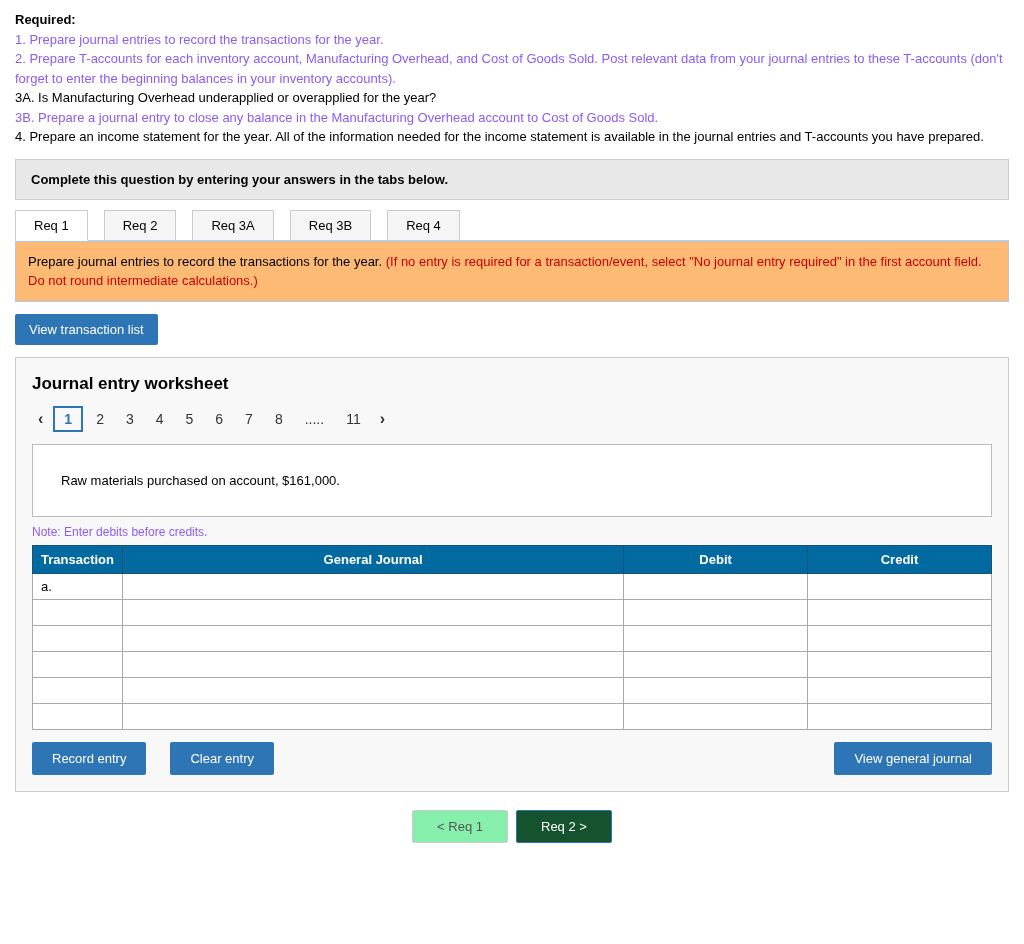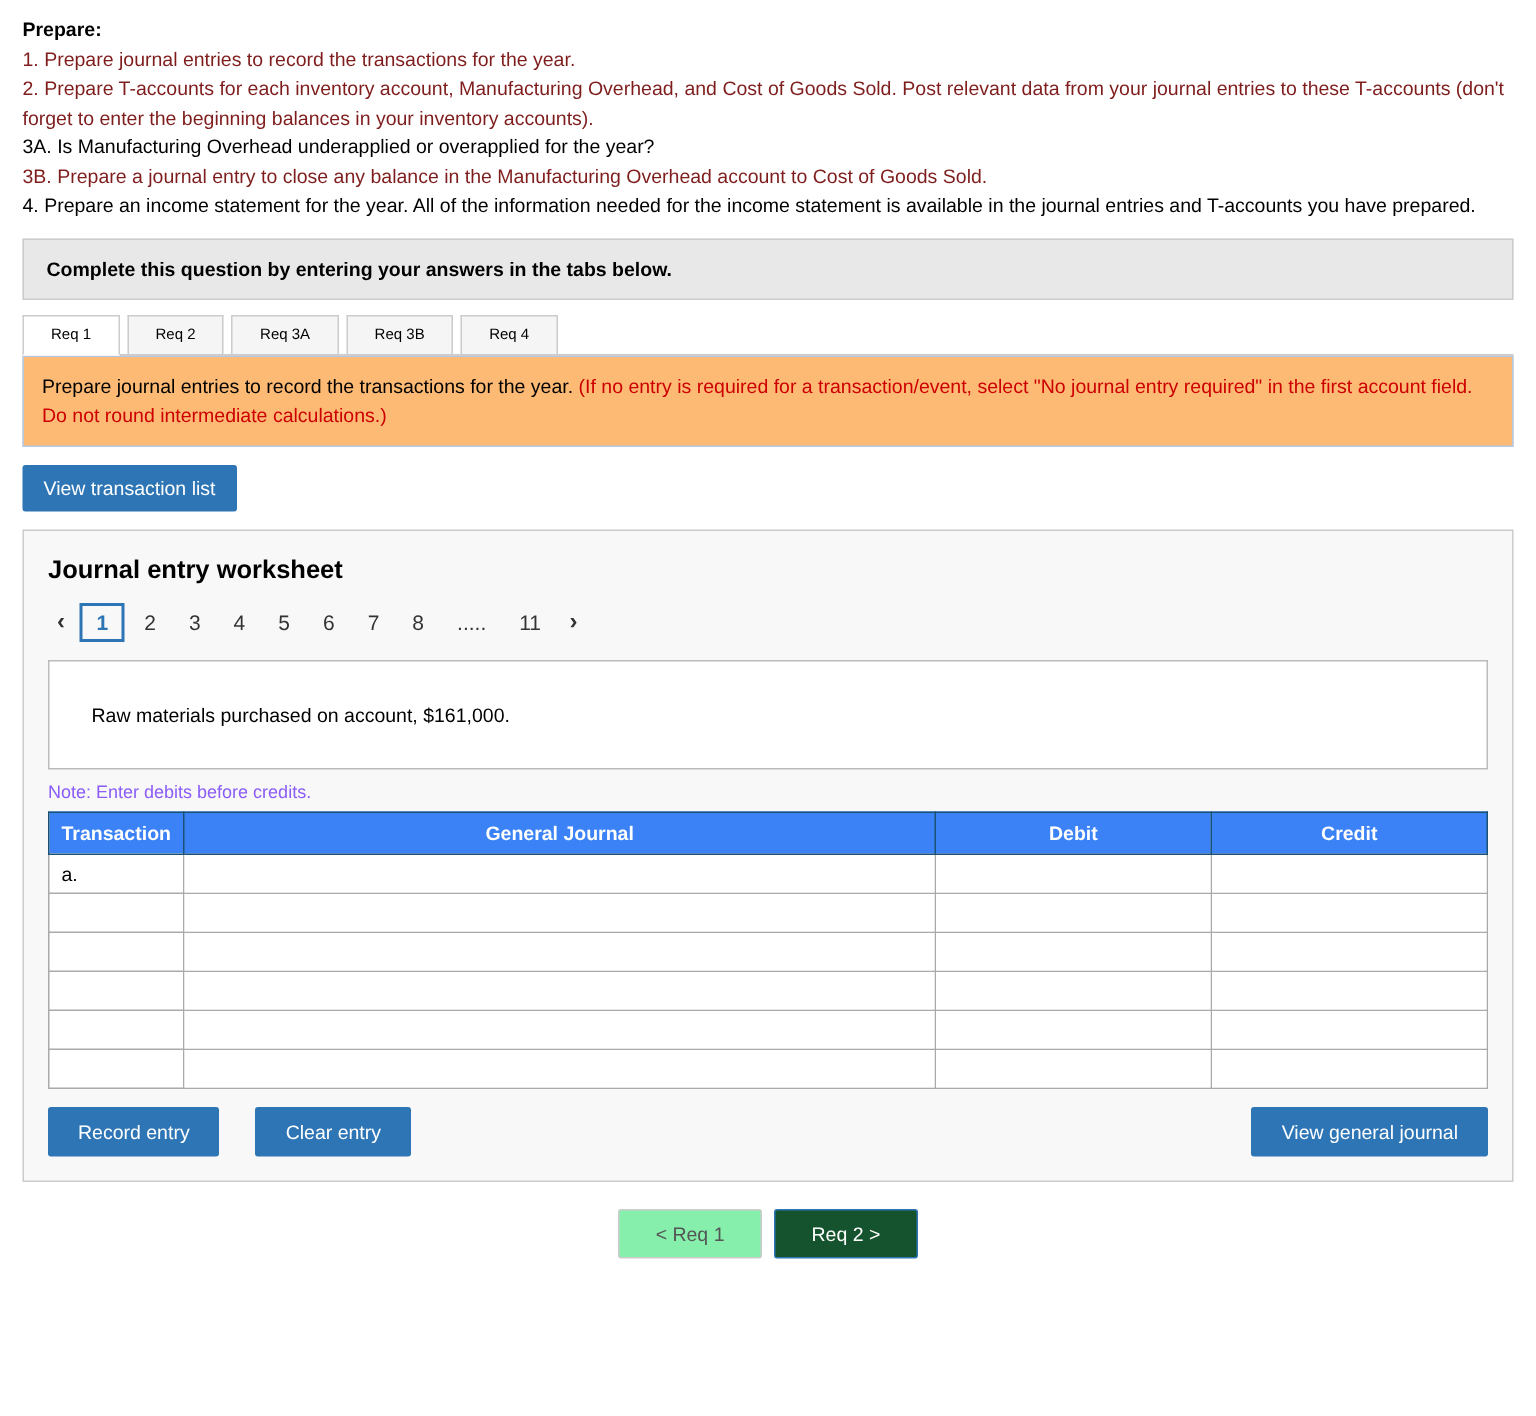--- a/index.html
+++ b/index.html
@@ -9,42 +9,42 @@
       background: #fff;
       color: #000;
       padding: 10px 15px;
       width: 1024px;
     }
     .required-section {
       margin-bottom: 12px;
       line-height: 1.5;
     }
     .required-section .bold { font-weight: bold; }
-    .required-section .blue { color: #7f1d1d; }
+    .required-section .blue { color: #8b5cf6; }
     .complete-box {
       background: #e8e8e8;
       border: 1px solid #ccc;
       padding: 12px 15px;
       margin-bottom: 10px;
       font-weight: bold;
       font-size: 13px;
     }
     .tabs-container {
       display: flex;
       border-bottom: 1px solid #ccc;
       margin-bottom: 0;
     }
     .tab {
       padding: 7px 18px;
       border: 1px solid #ccc;
       border-bottom: none;
       cursor: pointer;
       background: #f5f5f5;
-      margin-right: 5px;
-      font-size: 10px;
+      margin-right: 16px;
+      font-size: 13px;
     }
     .tab.active {
       background: #fff;
       border-bottom: 1px solid #fff;
       margin-bottom: -1px;
       z-index: 1;
     }
     .instruction-box {
       background: #fdba74;
       border: 1px solid #b0c9e8;
@@ -115,21 +115,21 @@
       color: #8b5cf6;
       font-size: 12px;
       margin-bottom: 6px;
     }
     .journal-table {
       width: 100%;
       border-collapse: collapse;
       margin-bottom: 12px;
     }
     .journal-table th {
-      background: #3b82f6;
+      background: #0369a1;
       color: #fff;
       padding: 6px 8px;
       text-align: left;
       font-size: 13px;
       border: 1px solid #1a5276;
     }
     .journal-table th.center { text-align: center; }
     .journal-table td {
       border: 1px solid #aaa;
       padding: 0;
@@ -197,21 +197,21 @@
       background: #ddeeff;
     }
   </style>
 </head>
 <body>
 
 
 
 
 <div class="required-section">
-  <span class="bold">Prepare:</span><br>
+  <span class="bold">Required:</span><br>
   <span class="blue">1. Prepare journal entries to record the transactions for the year.</span><br>
   <span class="blue">2. Prepare T-accounts for each inventory account, Manufacturing Overhead, and Cost of Goods Sold. Post relevant data from your journal entries to these T-accounts (don't forget to enter the beginning balances in your inventory accounts).</span><br>
   <span>3A. Is Manufacturing Overhead underapplied or overapplied for the year?</span><br>
   <span class="blue">3B. Prepare a journal entry to close any balance in the Manufacturing Overhead account to Cost of Goods Sold.</span><br>
   <span>4. Prepare an income statement for the year. All of the information needed for the income statement is available in the journal entries and T-accounts you have prepared.</span>
 </div>
 
 
 <div class="complete-box">
   <span>Complete this question by entering your answers in the tabs below.</span>

